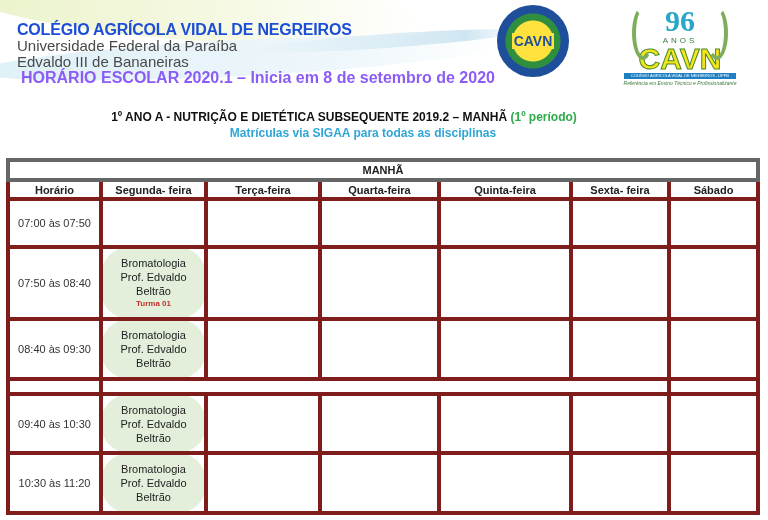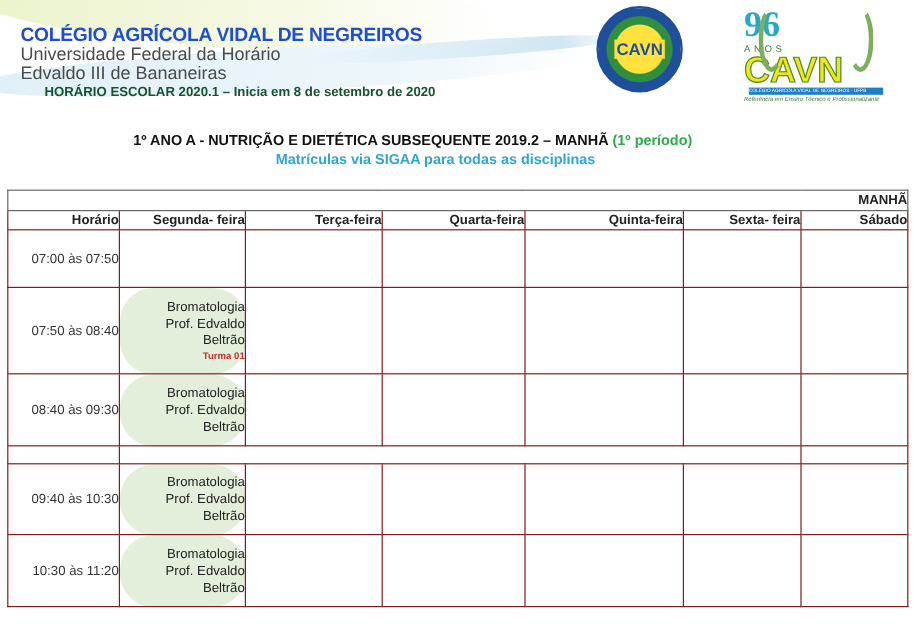--- a/index.html
+++ b/index.html
@@ -9,60 +9,60 @@
   .sw1 { left:-40px; top:-30px; width:460px; height:70px; border-radius:50%;
          background:linear-gradient(90deg,#eaf3c9 0%,#f6f9e4 60%,rgba(255,255,255,0) 100%); transform:rotate(4deg); }
   .sw2 { left:-20px; top:40px; width:520px; height:36px; border-radius:50%;
          background:linear-gradient(90deg,#dff0f7 0%,#eef7fb 70%,rgba(255,255,255,0) 100%); transform:rotate(-3deg); }
   .sw3 { left:250px; top:34px; width:270px; height:14px; border-radius:50%;
          background:linear-gradient(90deg,rgba(255,255,255,0) 0%,#cfe6f2 80%,rgba(255,255,255,0) 100%); transform:rotate(-4deg); }
   .hdr { position:absolute; left:17px; top:21px; z-index:2; }
   .hdr .t1 { font-size:16px; font-weight:bold; color:#1d4ed8; letter-spacing:-0.2px; line-height:17px; }
   .hdr .t2 { font-size:15px; color:#4a4a4a; line-height:16px; }
   .hdr .t3 { font-size:15px; color:#4a4a4a; line-height:16px; }
-  .hdr .t4 { font-size:11px; font-weight:bold; color:#14532d; line-height:15px; margin-left:20px; }
+  .hdr .t4 { font-size:16px; font-weight:bold; color:#8b5cf6; line-height:15px; margin-left:4px; }
 
   .logo1 { position:absolute; left:497px; top:5px; width:72px; height:72px; border-radius:50%;
            background:radial-gradient(circle,#ffe23d 0 20px,#2f8f3e 21px 27px,#1f4f9a 28px 36px);
            border:2px solid #1f4f9a; box-sizing:border-box; display:flex; align-items:center; justify-content:center; z-index:2; }
   .logo1 span { font-size:14px; font-weight:bold; color:#1f4f9a; background:#ffe23d; padding:0 2px; }
-  .logo2 { position:absolute; left:620px; top:6px; width:120px; height:86px; z-index:2; }
+  .logo2 { position:absolute; left:620px; top:6px; width:120px; height:86px; z-index:2; text-align:center; }
   .logo2 .n96 { font-size:30px; font-weight:bold; color:#28a7c8; line-height:30px; font-family:"Liberation Serif", serif; }
   .logo2 .anos { font-size:8px; color:#3a7a3a; letter-spacing:3px; line-height:9px; }
   .logo2 .cavn { font-size:30px; font-weight:bold; color:#f4e41c; line-height:28px; -webkit-text-stroke:1px #4a8a2a; }
   .logo2 .bar { background:#1e7fc2; color:#fff; font-size:4px; line-height:6px; margin:0 4px; }
   .logo2 .tag { font-size:5px; color:#3a7a3a; font-style:italic; line-height:8px; }
   .wreath { position:absolute; top:0; width:22px; height:54px; border:4px solid #7cae5c; border-radius:50%; box-sizing:border-box; }
   .wreath.l { left:12px; border-right-color:transparent; border-top-color:transparent; }
   .wreath.r { right:12px; border-left-color:transparent; border-top-color:transparent; }
 
   .title { position:absolute; left:0; width:688px; top:110px; text-align:center; font-size:12px; font-weight:bold; color:#111; }
   .title .per { color:#2eaa4a; }
   .subtitle { position:absolute; left:0; width:704px; top:126px; text-align:center; font-size:12px; font-weight:bold; color:#2fa6d6; padding-left:22px; box-sizing:border-box; }
 
   table.sched { position:absolute; left:6px; top:158px; width:750px; border-collapse:collapse; table-layout:fixed; font-size:11px; color:#222; }
-  table.sched td, table.sched th { border:1px solid #7f1d1d; text-align:right; vertical-align:middle; padding:0; }
+  table.sched td, table.sched th { border:4px solid #7f1d1d; text-align:center; vertical-align:middle; padding:0; }
   table.sched th { font-weight:bold; height:15px; }
   table.sched .manha { height:16px; border-color:#666; }
   .slot { color:#333; }
   .green { background:#e3efda;border-radius:28px; }
   .cls { line-height:14px; }
   .turma { color:#c0322b; font-weight:bold; font-size:8px; line-height:12px; }
   .brk td { border-top:2px solid #888; border-bottom:2px solid #888; }
 </style>
 </head>
 <body>
 
 <div class="swoosh sw1"></div>
 <div class="swoosh sw2"></div>
 <div class="swoosh sw3"></div>
 
 <div class="hdr">
   <div class="t1">COLÉGIO AGRÍCOLA VIDAL DE NEGREIROS</div>
-  <div class="t2">Universidade Federal da Horário</div>
+  <div class="t2">Universidade Federal da Paraíba</div>
   <div class="t3">Edvaldo III de Bananeiras</div>
   <div class="t4">HORÁRIO ESCOLAR 2020.1 – Inicia em 8 de setembro de 2020</div>
 </div>
 
 <div class="logo1">
   <span>CAVN</span>
 </div>
 
 <div class="logo2">
   <div class="wreath l"></div>

